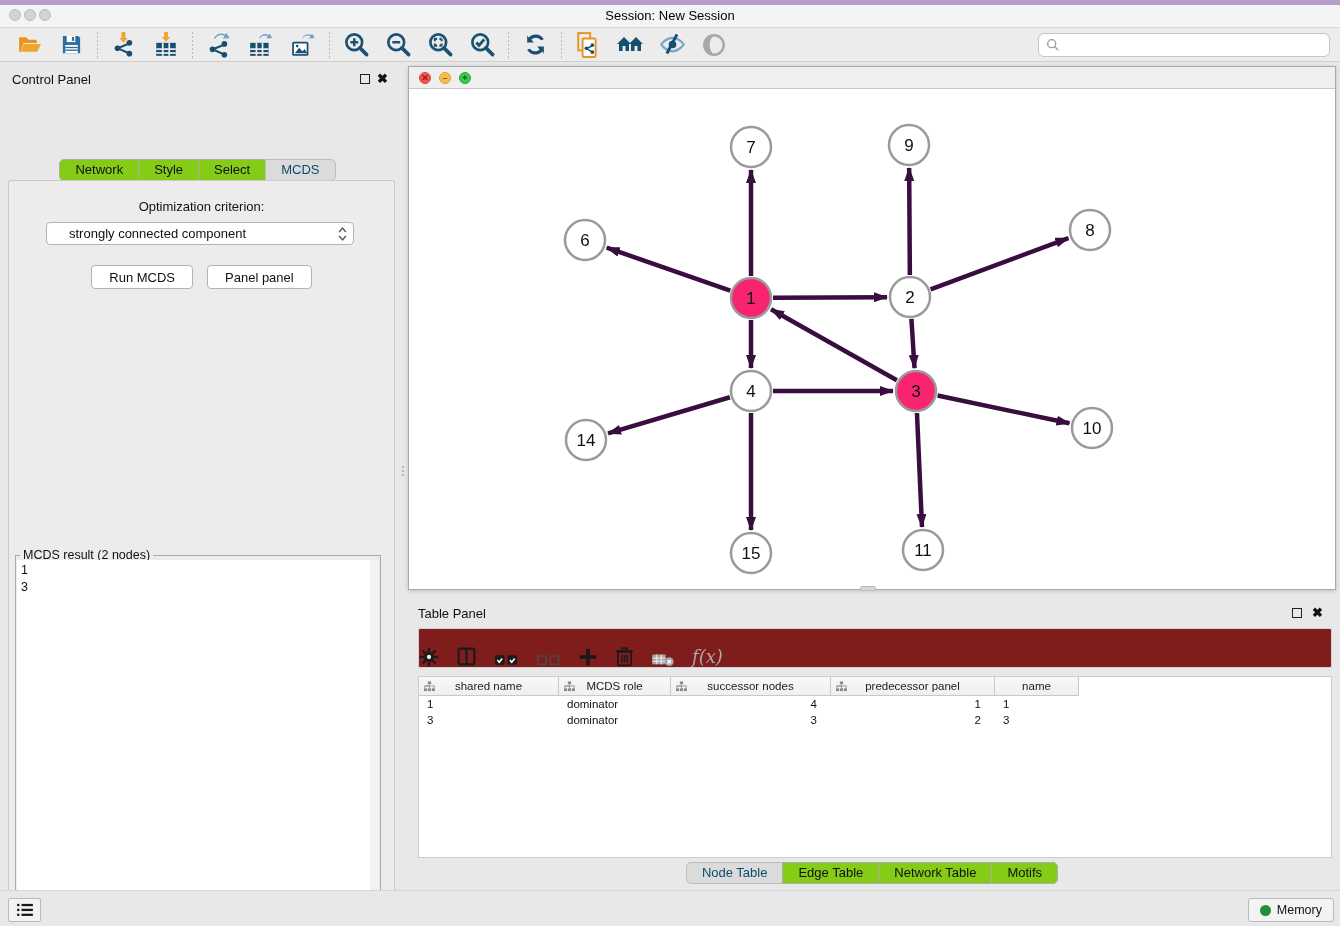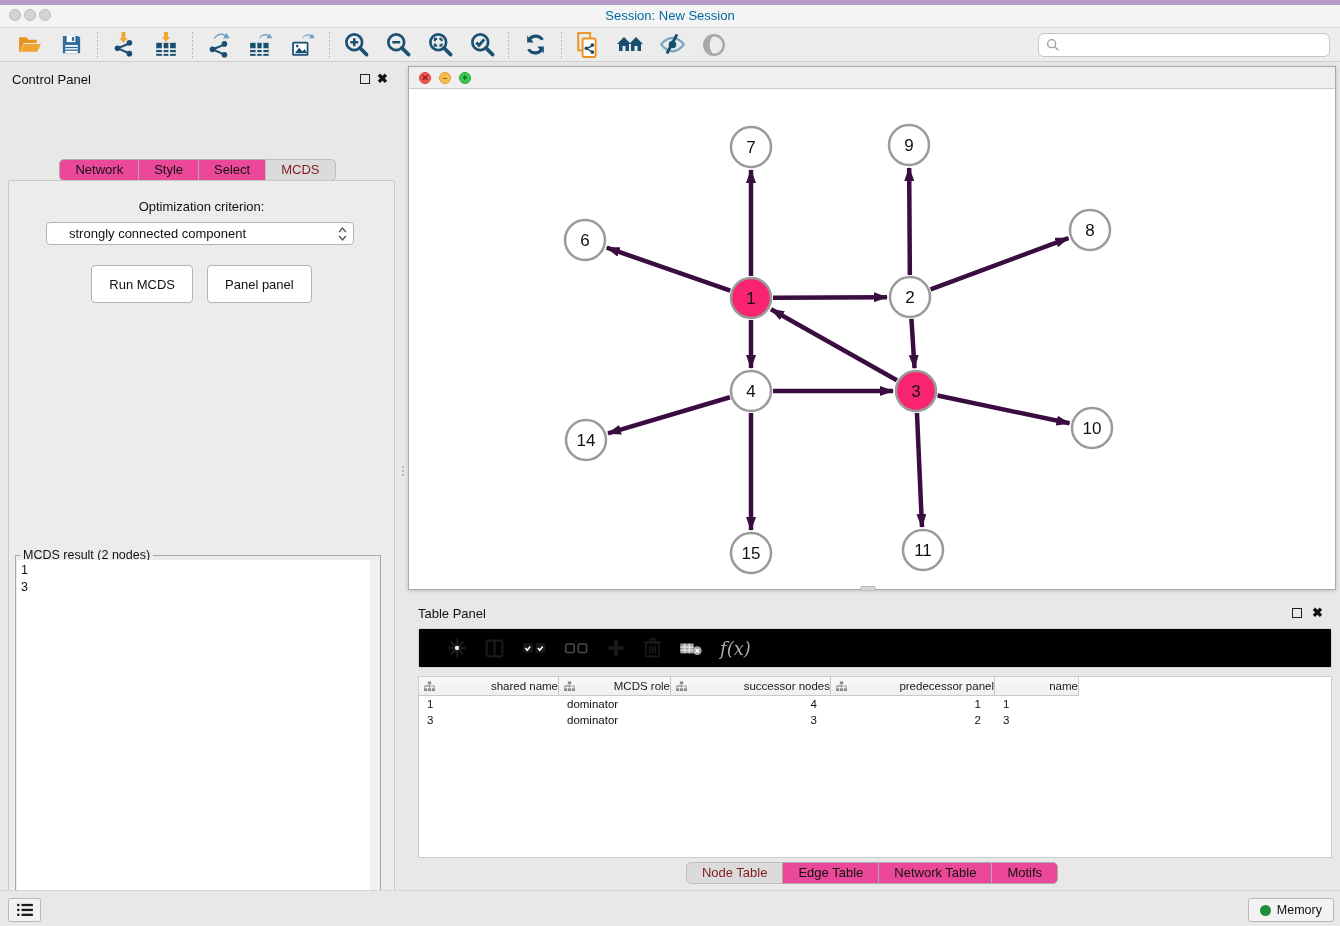--- a/index.html
+++ b/index.html
@@ -7,55 +7,55 @@
     font-family:"Liberation Sans", sans-serif; background:#e9e8e9; }
   .abs { position:absolute; }
 
   
   #menustrip { left:0; top:0; width:1340px; height:5px; background:#b79cc8; }
   #titlebar { left:0; top:5px; width:1340px; height:23px; background:#f5f4f5;
     border-bottom:1px solid #d8d7d8; }
   .tl-dot { position:absolute; top:4px; width:12px; height:12px; border-radius:50%;
     background:#d4d3d4; border:1px solid #bebdbe; }
   #win-title { position:absolute; left:0; right:0; top:3px; text-align:center;
-    font-size:13px; color:#0369a1; }
+    font-size:13px; color:#000000; }
 
   #toolbar { left:0; top:28px; width:1340px; height:34px; background:#edeced;
     border-bottom:1px solid #cfcecf; display:flex; align-items:center; padding-left:8px; }
   .tool-btn { width:30px; height:30px; display:flex; align-items:center; justify-content:center;
     margin:0 6px; flex:0 0 auto; }
   .tool-sep { width:1px; height:26px; margin:0 5px; flex:0 0 auto;
     background-image:linear-gradient(#b9b9b9 40%, transparent 0); background-size:1px 4px; }
   #quick-search { position:absolute; right:10px; top:33px; width:292px; height:24px;
     background:#fff; border:1px solid #c6c6c6; border-radius:6px; display:flex; align-items:center; }
   #quick-search input { border:none; outline:none; flex:1; font-size:12px; background:transparent; padding:0 6px; }
 
   
   #control-panel { left:0; top:62px; width:403px; height:828px; }
   .panel-title-row { position:relative; height:34px; }
   .panel-title { position:absolute; left:12px; top:10px; font-size:13px; color:#111; }
   .float-ico { position:absolute; width:10px; height:10px; border:1.6px solid #222; top:12px; }
   .close-ico { position:absolute; top:9px; font-size:13px; font-weight:bold; color:#111; }
 
   #cp-tabs { position:absolute; left:0; right:8px; top:97px; display:flex; justify-content:center; }
-  .seg-tab { height:22px; line-height:20px; padding:0 15px; background:#ec4899;
+  .seg-tab { height:22px; line-height:20px; padding:0 15px; background:#84cc16;
     border:1px solid #adadad; font-size:13px; color:#111; margin-left:-1px; cursor:default; }
   .seg-tab:first-child { border-radius:5px 0 0 5px; margin-left:0; }
   .seg-tab:last-child { border-radius:0 5px 5px 0; }
-  .seg-tab.active { background:#dcdbdc; color:#7f1d1d; border-color:#bdbdbd; }
+  .seg-tab.active { background:#dcdbdc; color:#0c4a6e; border-color:#bdbdbd; }
 
   #cp-body { position:absolute; left:8px; top:118px; width:387px; height:760px;
     background:#edecec; border:1px solid #c9c9c9; border-radius:2px; }
   #criterion-label { position:absolute; left:0; right:0; top:18px; text-align:center; font-size:13px; color:#111; }
   #criterion-select { position:absolute; left:37px; right:40px; top:41px; height:23px; background:#fff;
     border:1px solid #b3b3b3; border-radius:4px; font-size:13px; color:#111;
     display:flex; align-items:center; padding-left:22px; }
   #criterion-select .spin { position:absolute; right:6px; top:3px; }
   .cp-buttons { position:absolute; left:0; right:0; top:84px; display:flex; justify-content:center; gap:14px; }
-  .push-btn { height:38px; background:#fff; border:1px solid #b3b3b3; border-radius:4px;
+  .push-btn { height:24px; background:#fff; border:1px solid #b3b3b3; border-radius:4px;
     font-size:13px; color:#111; padding:0 17px; font-family:inherit; }
 
   #mcds-result { position:absolute; left:6px; right:13px; top:374px; bottom:3px;
     border:1px solid #a9a9a9; }
   #mcds-legend { position:absolute; top:-8px; left:4px; background:#edecec; padding:0 3px;
     font-size:12.5px; color:#111; }
   #mcds-text { position:absolute; left:1px; right:1px; top:4px; bottom:1px; background:#fff;
     font-size:12.5px; line-height:17px; padding:2px 4px; color:#111; }
   #mcds-scroll { position:absolute; right:1px; top:4px; bottom:1px; width:9px; background:#f2f2f2; }
 
@@ -64,28 +64,28 @@
     border:1px solid #a9a9a9; box-shadow:0 1px 4px rgba(0,0,0,.18); }
   #nw-titlebar { position:absolute; left:0; top:0; right:0; height:22px; background:#f0eff0;
     border-bottom:1px solid #c9c9c9; }
   .nw-dot { position:absolute; top:5px; width:12px; height:12px; border-radius:50%;
     font:600 9px/11px "Liberation Sans",sans-serif; text-align:center; }
   #nw-title { position:absolute; left:0; right:0; top:3px; text-align:center; font-size:13px; color:#1a1a1a; }
   #network-canvas { position:absolute; left:0; top:22px; }
 
   
   #table-panel { left:408px; top:596px; width:928px; height:292px; }
-  #tp-toolbar { position:absolute; left:10px; right:4px; top:32px; height:40px; background:#000000;
-    border:1px solid #d2d2d2; border-radius:2px; display:flex; align-items:center; gap:17px; padding-left:28px; }
+  #tp-toolbar { position:absolute; left:10px; right:4px; top:32px; height:40px; background:#7f1d1d;
+    border:1px solid #d2d2d2; border-radius:2px; display:flex; align-items:flex-end; gap:17px; padding-left:0; }
   #tp-table { position:absolute; left:10px; right:4px; top:80px; bottom:30px; background:#fff;
     border:1px solid #cdcdcd; overflow:hidden; }
   #tp-header { display:flex; height:19px; }
   .th { position:relative; height:19px; background:linear-gradient(#f8f8f8,#efefef);
     border-right:1px solid #c9c9c9; border-bottom:1px solid #c9c9c9;
-    font-size:11.5px; color:#1a1a1a; text-align:right; line-height:18px; flex:0 0 auto; }
+    font-size:11.5px; color:#1a1a1a; text-align:center; line-height:18px; flex:0 0 auto; }
   .th svg { position:absolute; left:5px; top:4px; }
   .t-row { display:flex; height:16px; font-size:11.5px; color:#111; }
   .td { flex:0 0 auto; line-height:16px; padding:0 8px; white-space:nowrap; }
   .td.r { text-align:right; padding-right:14px; }
 
   #tp-tabs { position:absolute; left:0; right:0; bottom:4px; display:flex; justify-content:center; }
 
   
   #statusbar { left:0; top:890px; width:1340px; height:36px; background:#e9e8e9;
     border-top:1px solid #d6d5d6; }

